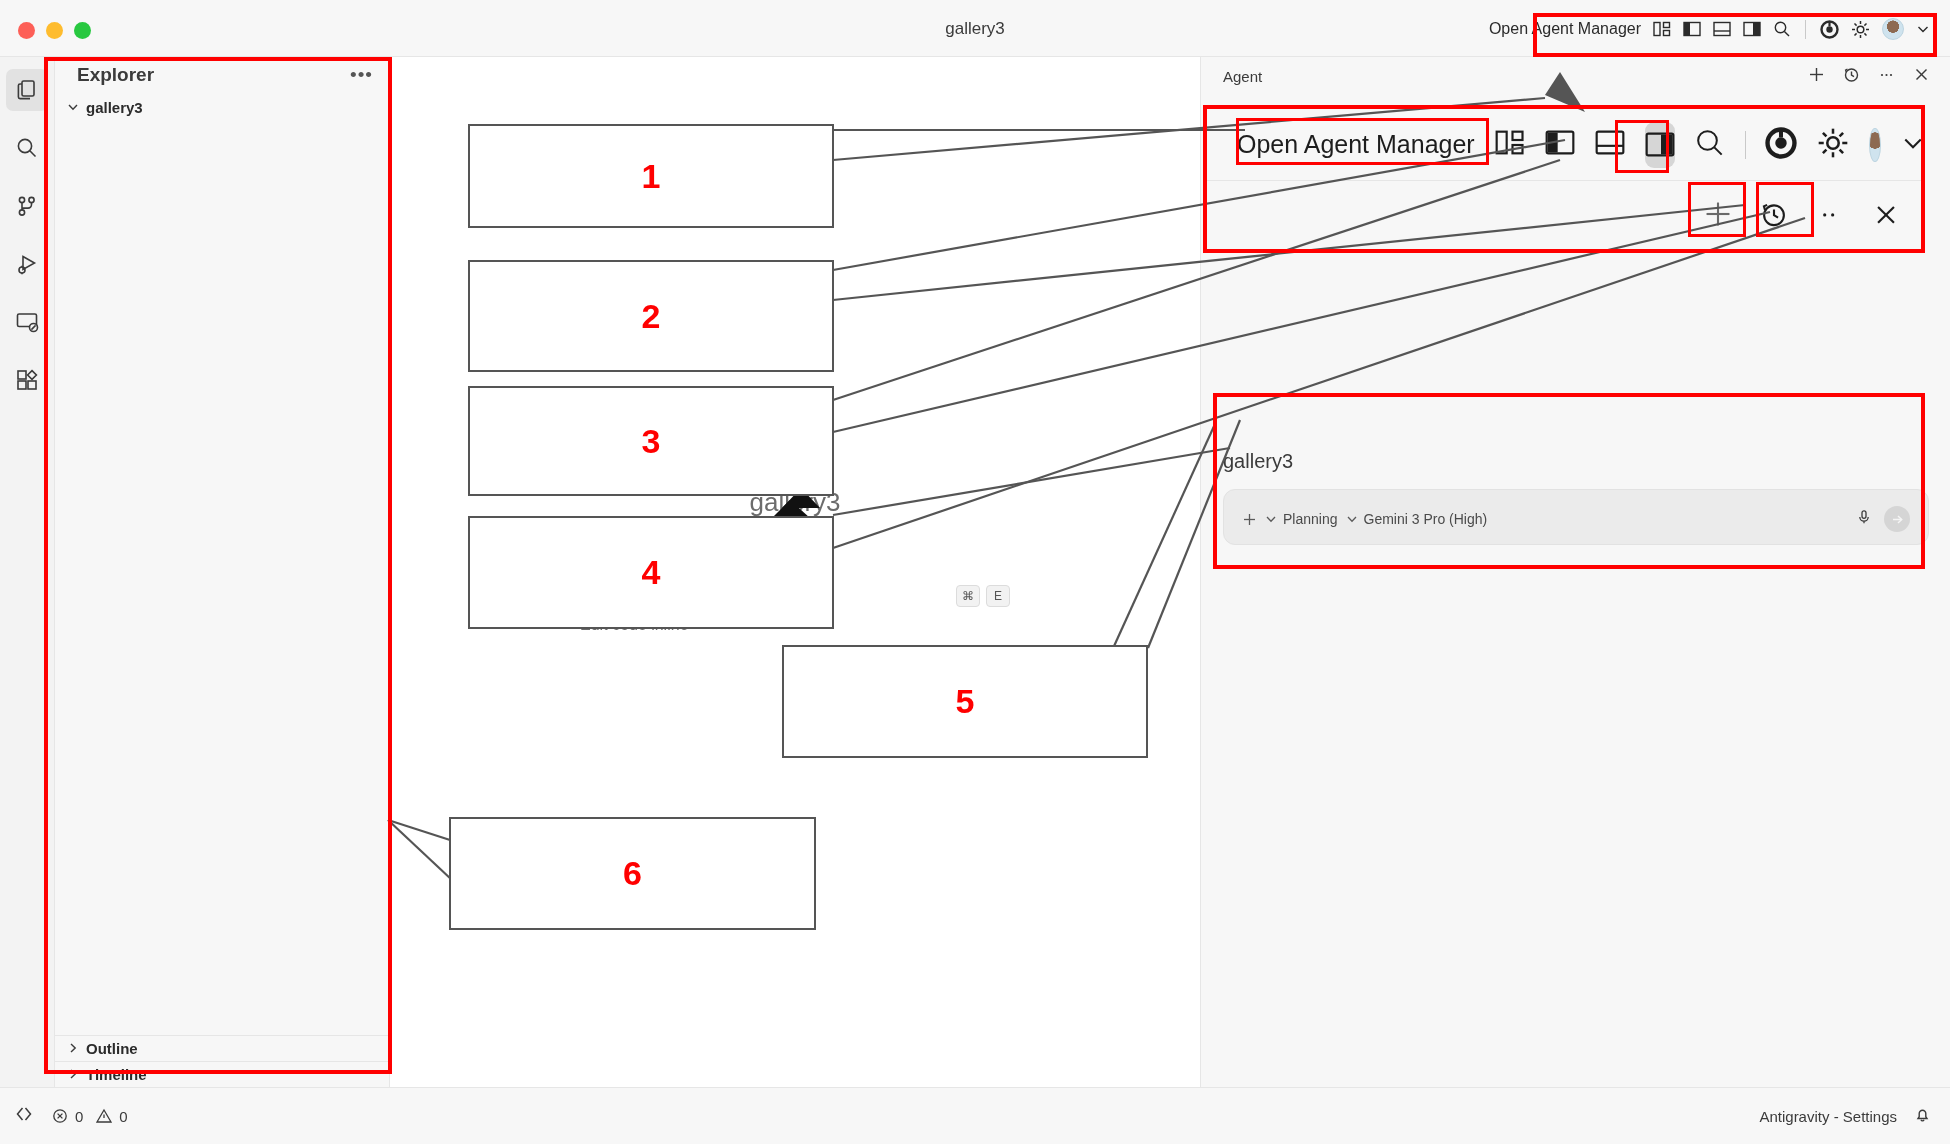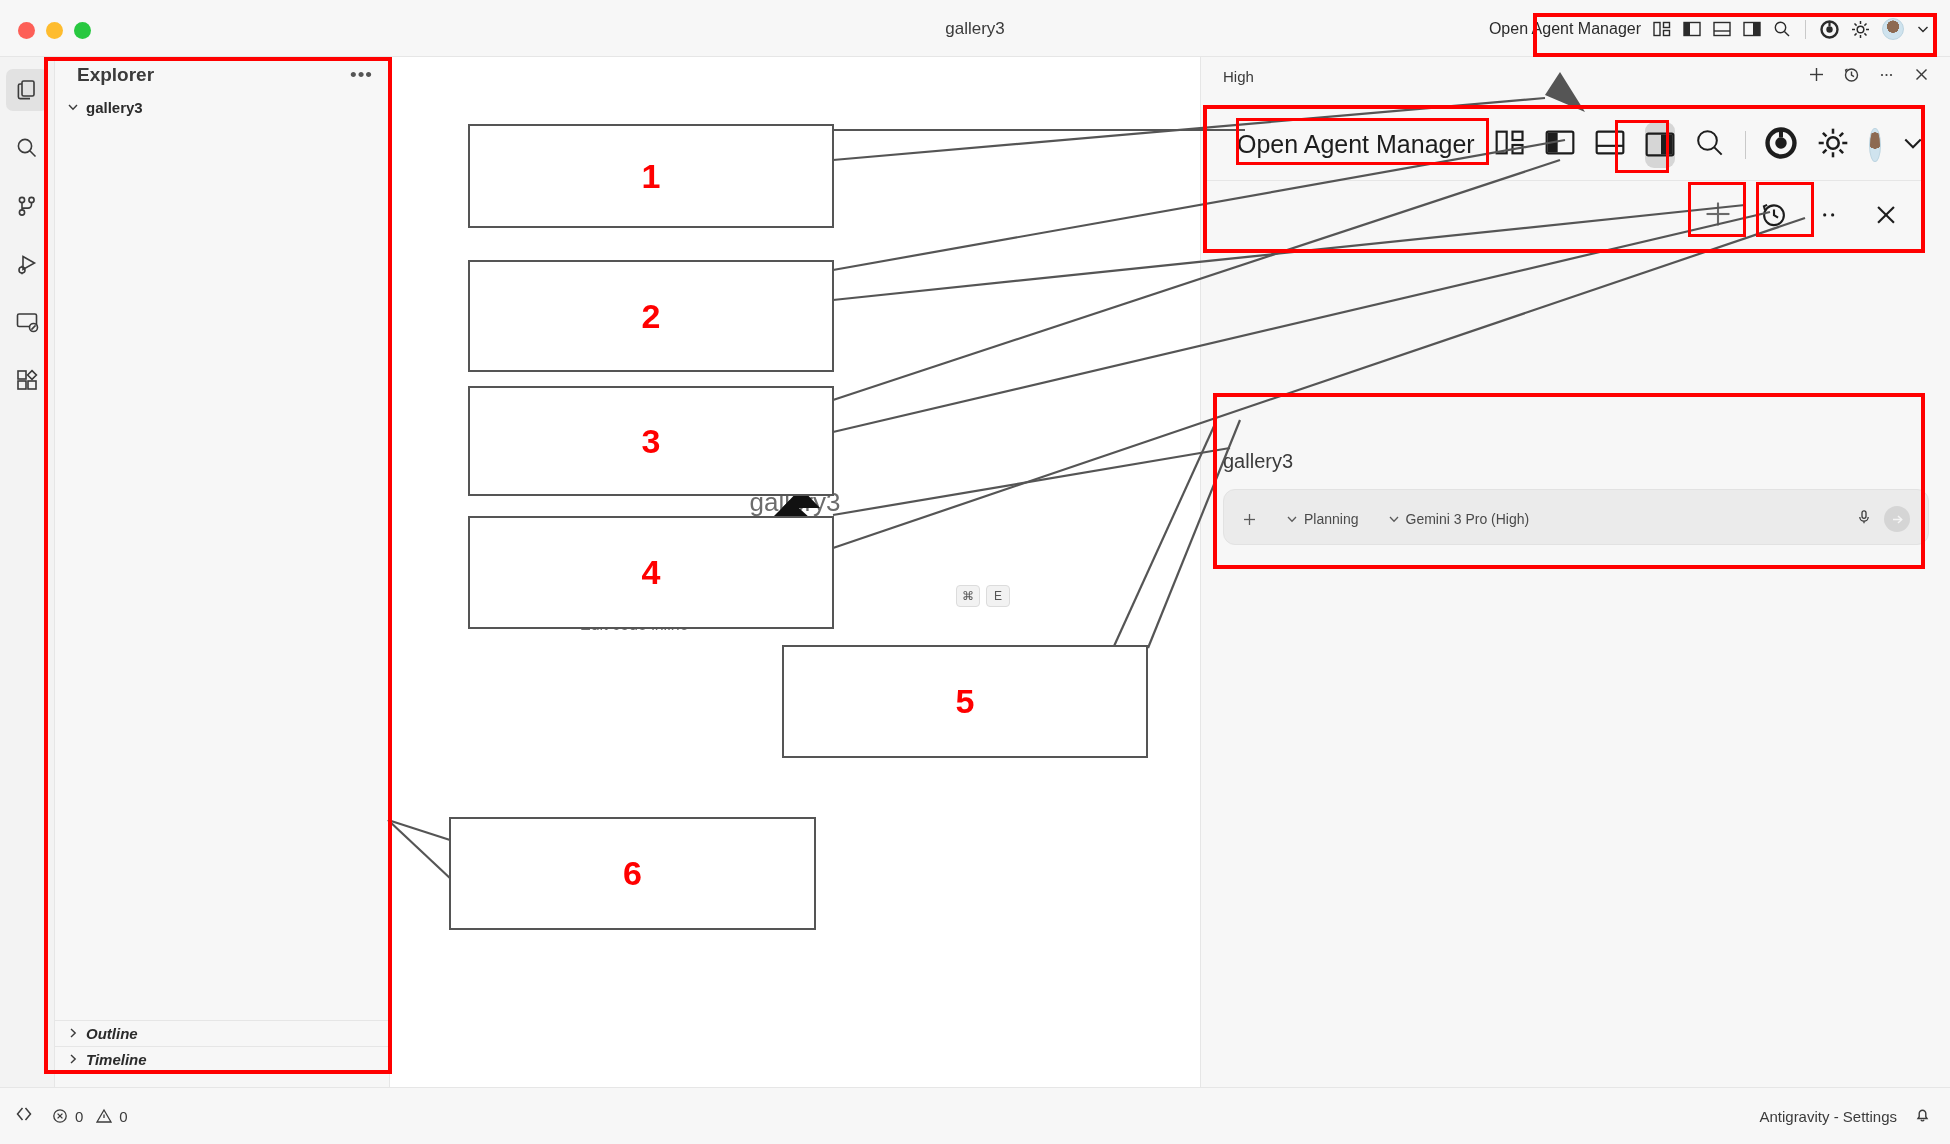--- a/index.html
+++ b/index.html
@@ -58,21 +58,21 @@
   .sb-header {
     height: 36px; display: flex; align-items: center; justify-content: space-between;
     padding: 0 16px 0 22px;
   }
   .sb-title { font-size: 19px; color: #3b3b3b; font-weight: 700; }
   .sb-dots { font-size: 19px; color: #555; letter-spacing: 1px; line-height: 10px; }
   .sb-root {
     height: 28px; display: flex; align-items: center; gap: 7px; padding-left: 12px;
     font-size: 15px; color: #2b2b2b; font-weight: 700;
   }
-  .sb-bottom { position: absolute; left: 0; bottom: 15px; width: 100%; font-style: italic; }
+  .sb-bottom { position: absolute; left: 0; bottom: 0; width: 100%; }
   .sb-sec {
     height: 26px; display: flex; align-items: center; gap: 7px; padding-left: 12px;
     font-size: 15px; color: #2b2b2b; font-weight: 700;
     border-top: 1px solid #e6e6e6;
   }
 
   
   .editor {
     position: absolute; left: 390px; top: 57px; width: 810px; height: 1030px;
     background: #ffffff;
@@ -106,21 +106,21 @@
   .ap-actions { display: flex; align-items: center; gap: 18px; }
   .ap-body { position: relative; height: 100%; }
   .composer-wrap { position: absolute; left: 22px; top: 355px; width: 706px; }
   .composer-label { font-size: 20px; color: #3b3b3b; margin-bottom: 16px; }
   .composer {
     background: #ebebeb; border: 1px solid #e2e2e2; border-radius: 12px;
     padding: 16px 18px 12px 18px;
   }
   .composer-ph { font-size: 15px; color: #8d8d8d; margin-bottom: 20px; }
   .composer-foot { display: flex; align-items: center; justify-content: space-between; }
-  .cf-left { display: flex; align-items: center; gap: 29px; }
+  .cf-left { display: flex; align-items: center; gap: 8px; }
   .chip { display: flex; align-items: center; gap: 6px; font-size: 14px; color: #4a4a4a; }
   .cf-right { display: flex; align-items: center; gap: 12px; }
   .send-btn {
     width: 26px; height: 26px; border-radius: 50%; background: #d5d5d5;
     display: flex; align-items: center; justify-content: center;
   }
   .ap-disclaimer {
     position: absolute; left: 24px; bottom: 24px;
     font-size: 14px; color: #b4b4b4;
   }
@@ -348,21 +348,21 @@
       </div>
       <div class="wrow">
         <span>Edit code inline</span>
         <span class="keys"></span>
       </div>
     </div>
   </div>
 
   <div class="agentpanel">
     <div class="ap-header">
-      <span class="ap-title">High</span>
+      <span class="ap-title">Agent</span>
       <span class="ap-actions">
         <span>
           <svg width="17" height="17" viewBox="0 0 17 17">
               <line x1="8.5" y1="2" x2="8.5" y2="15" stroke="#3b3b3b" stroke-width="1.4"></line>
               <line x1="2" y1="8.5" x2="15" y2="8.5" stroke="#3b3b3b" stroke-width="1.4"></line>
             </svg>
         </span>
         <span>
           <svg width="17" height="17" viewBox="0 0 17 17">
               <circle cx="8.5" cy="9" r="6" fill="none" stroke="#3b3b3b" stroke-width="1.4"></circle>

